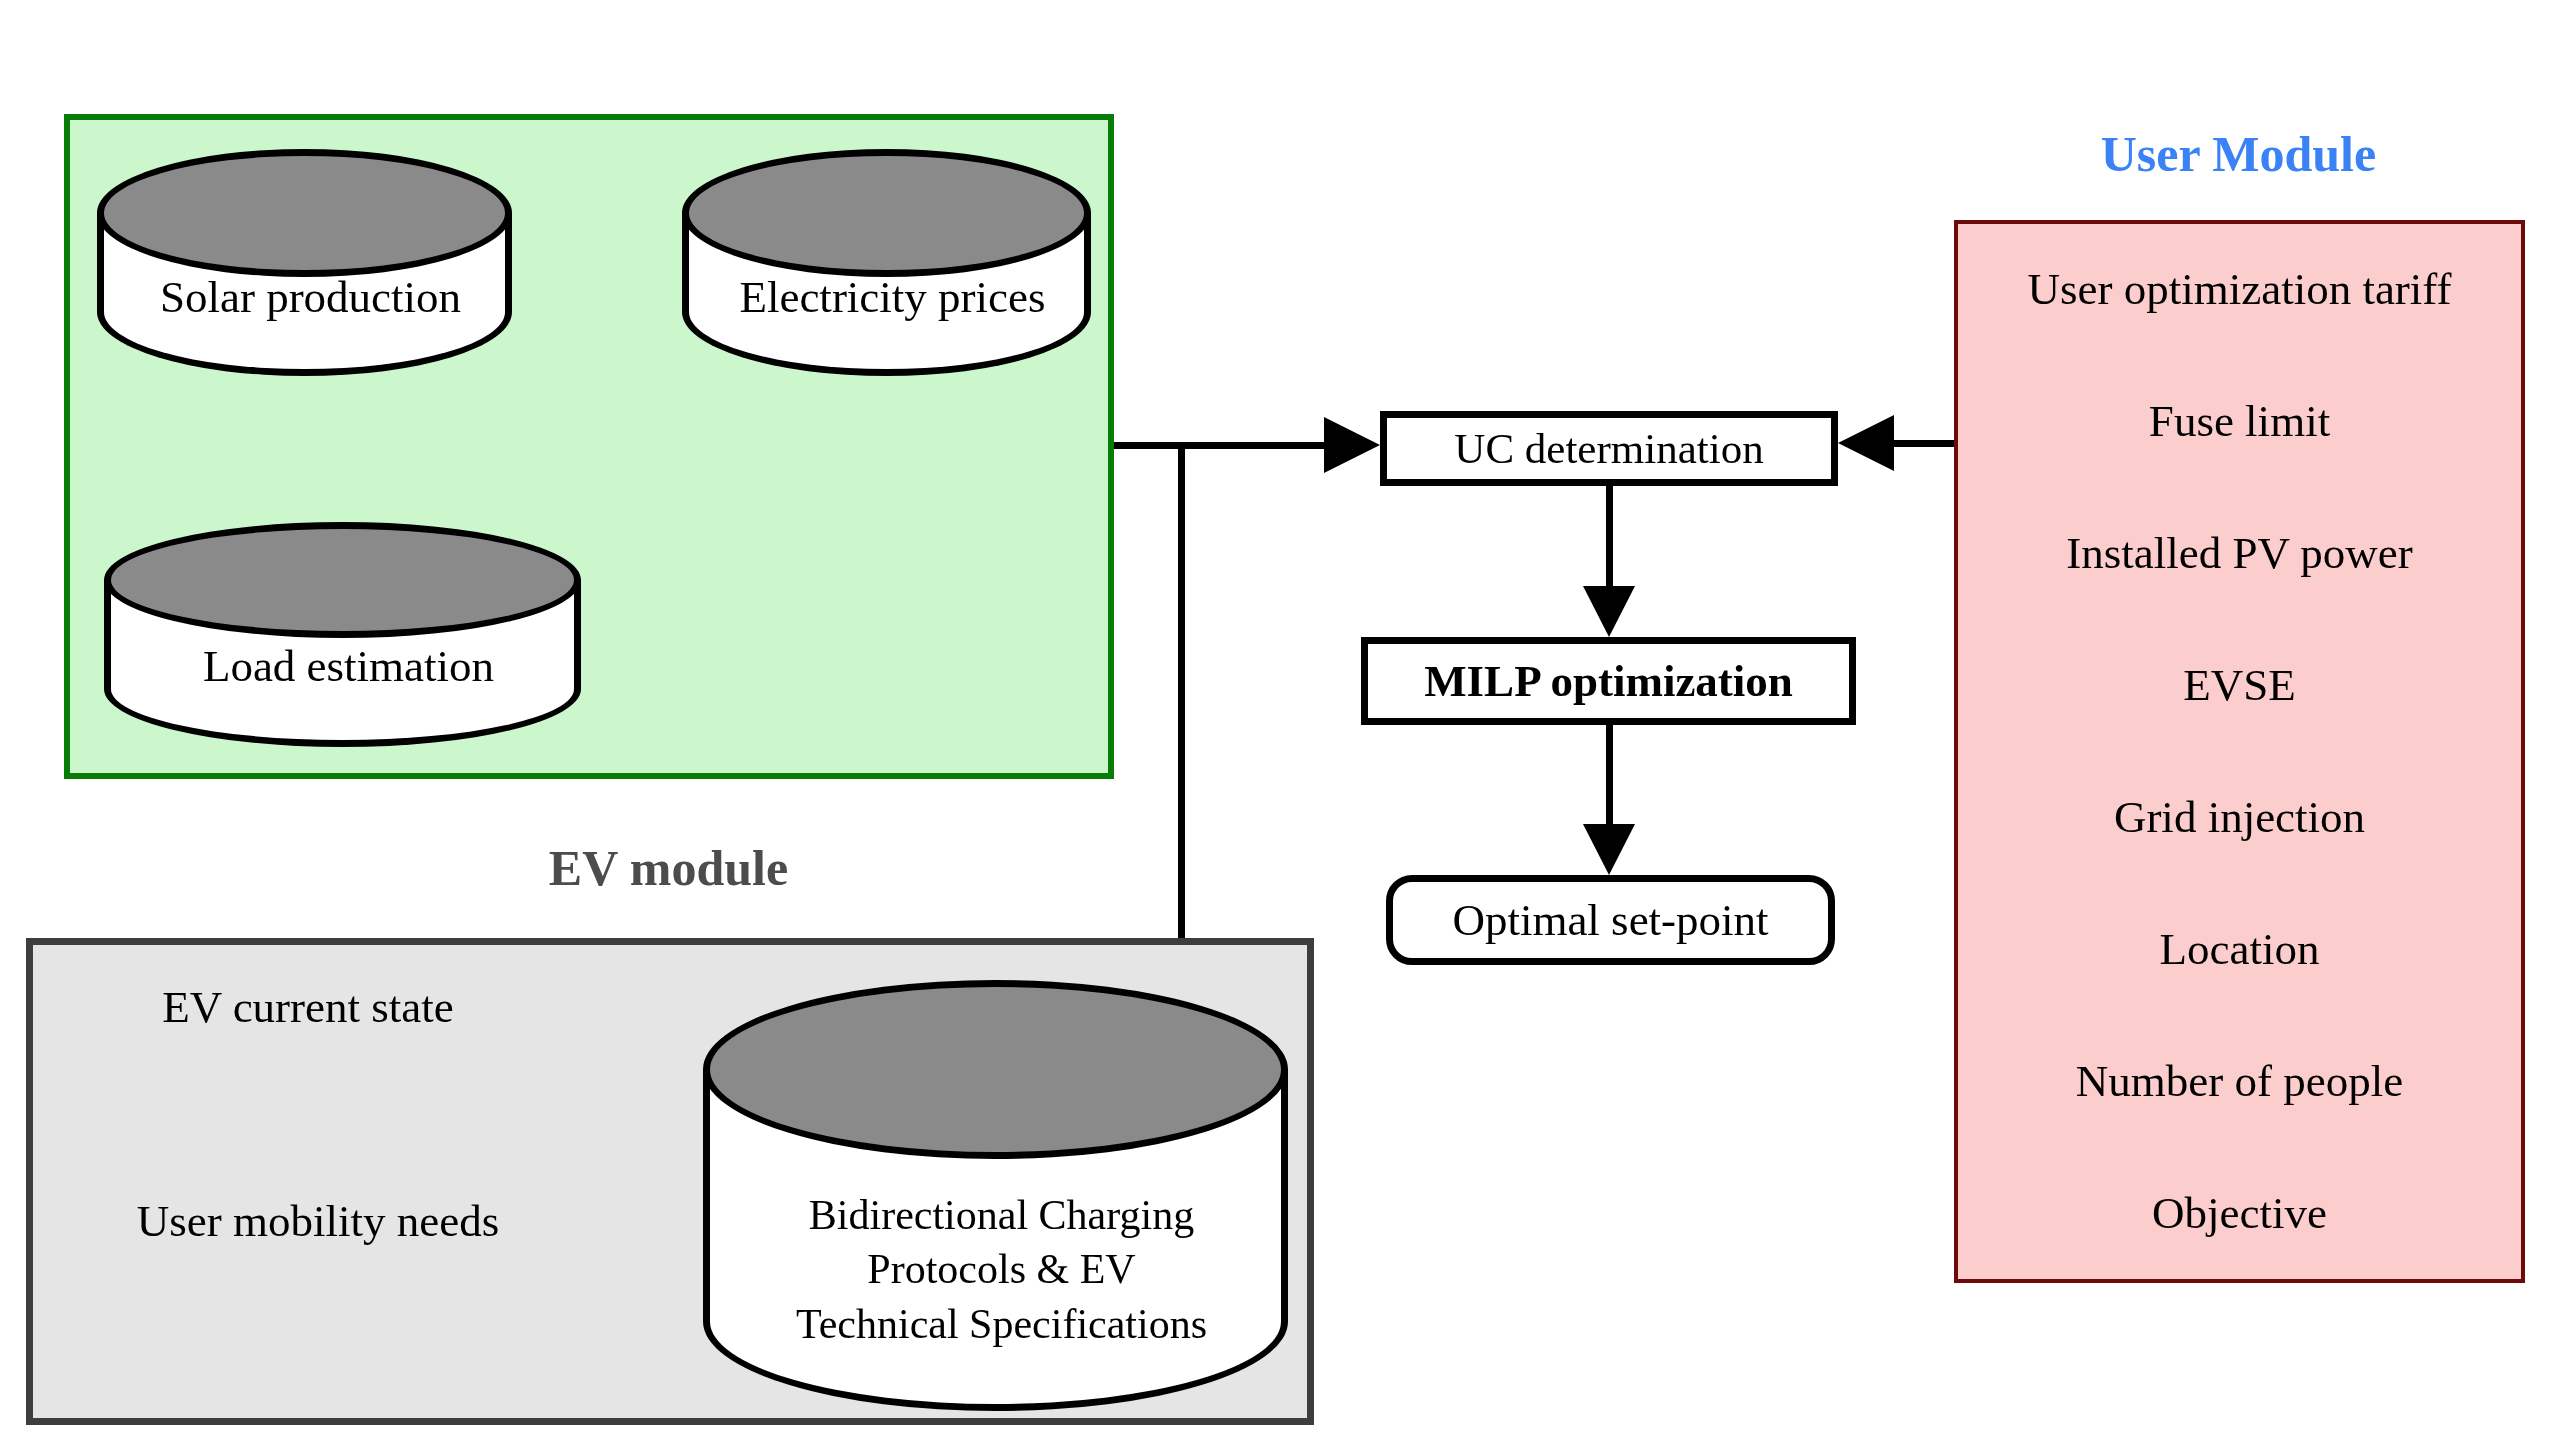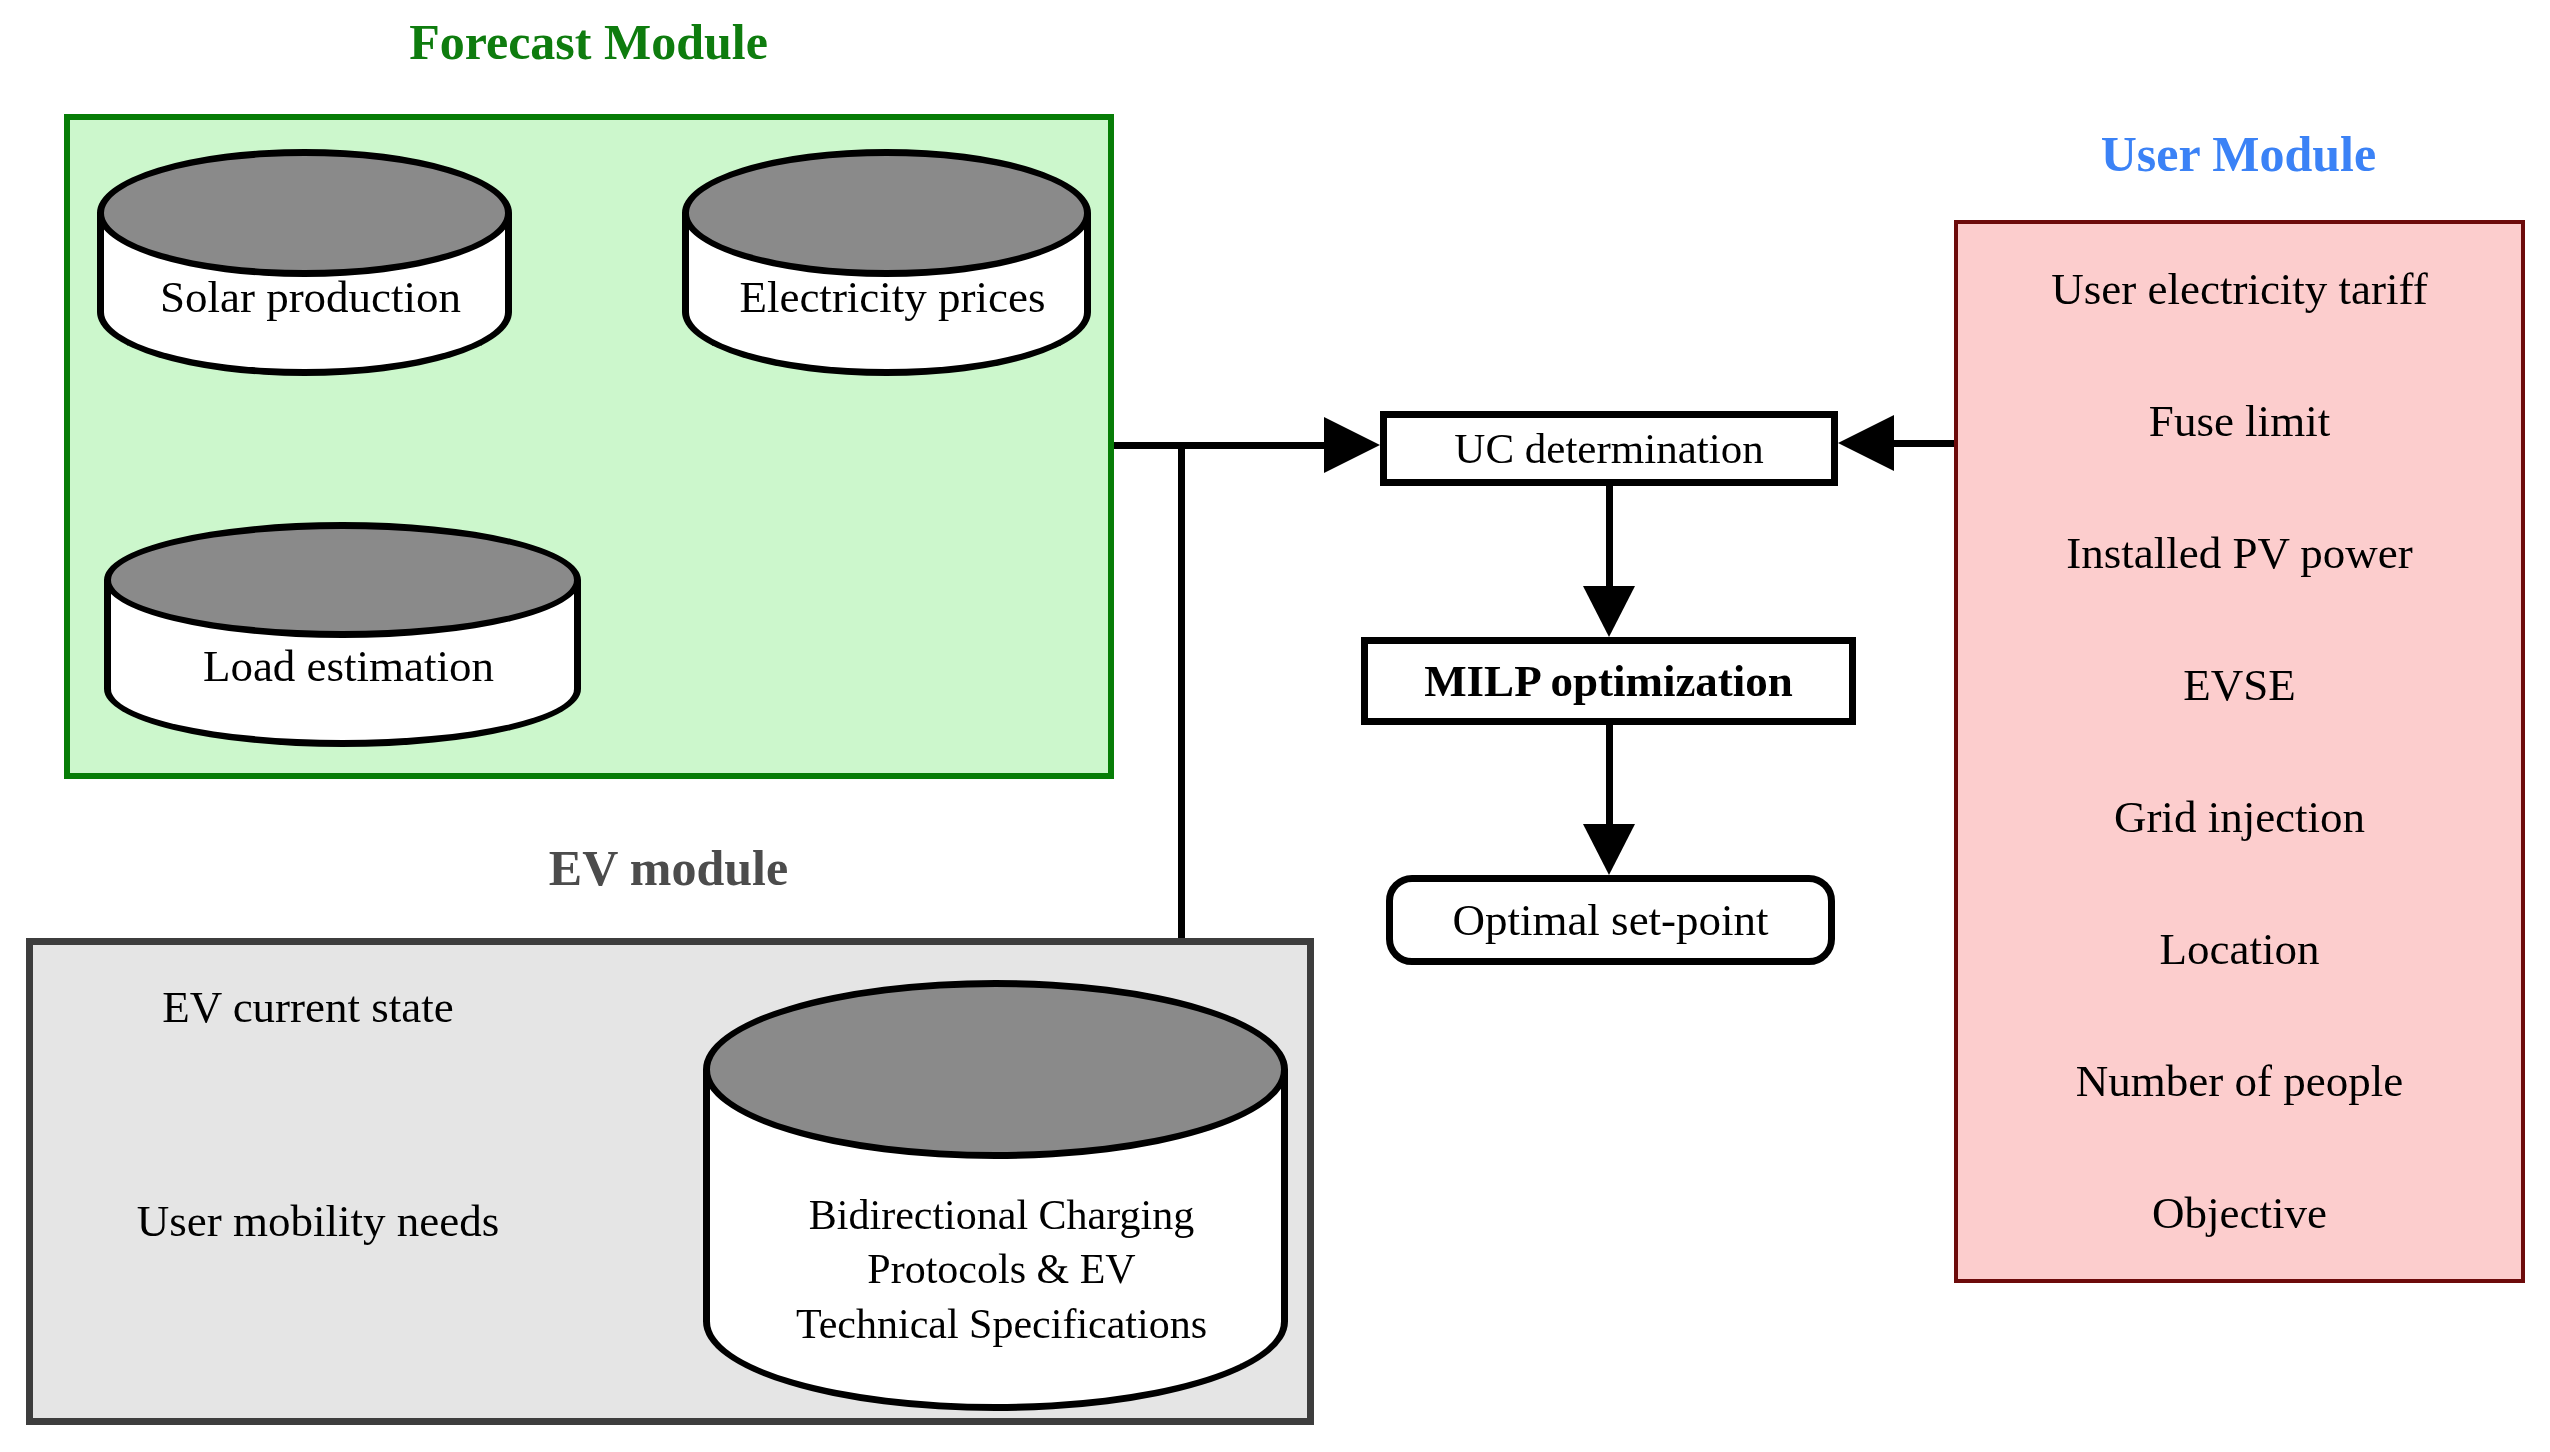--- a/index.html
+++ b/index.html
@@ -53,21 +53,20 @@
   .ah-left  { border-top:28px solid transparent; border-bottom:28px solid transparent; border-right:56px solid #000; }
   .ah-down  { border-left:26px solid transparent; border-right:26px solid transparent; border-top:51px solid #000; }
 
   .gray-text { font-size:45px; line-height:1.2; text-align:center; color:#000; }
 </style>
 </head>
 <body>
 
 <div id="canvas">
 
-  <div class="abs module-title" id="forecast-title">Forecast Module</div>
 
   <div class="abs module-box" id="forecast-box"></div>
 
   <div class="cyl" style="left:97px; top:149px; width:415px; height:227px; --eh:128px;">
     <div class="cyl-body"></div>
     <div class="cyl-top"></div>
     <div class="cyl-label">Solar production</div>
   </div>
 
   <div class="cyl" style="left:682px; top:149px; width:409px; height:227px; --eh:128px;">
@@ -96,21 +95,21 @@
     <div class="cyl-label" style="font-size:42px; bottom:31px; flex-direction:column;">
       <span style="display:block;">Bidirectional Charging</span>
       <span style="display:block;">Protocols &amp; EV</span>
       <span style="display:block;">Technical Specifications</span>
     </div>
   </div>
 
   <div class="abs module-title" id="user-title">User Module</div>
 
   <div class="abs" id="user-box">
-    <div class="param">User electricity tariff</div>
+    <div class="param">User optimization tariff</div>
     <div class="param">Fuse limit</div>
     <div class="param">Installed PV power</div>
     <div class="param">EVSE</div>
     <div class="param">Grid injection</div>
     <div class="param">Location</div>
     <div class="param">Number of people</div>
     <div class="param">Objective</div>
   </div>
 
   <div class="line" style="left:1114px; top:442px; width:215px; height:7px;"></div>

